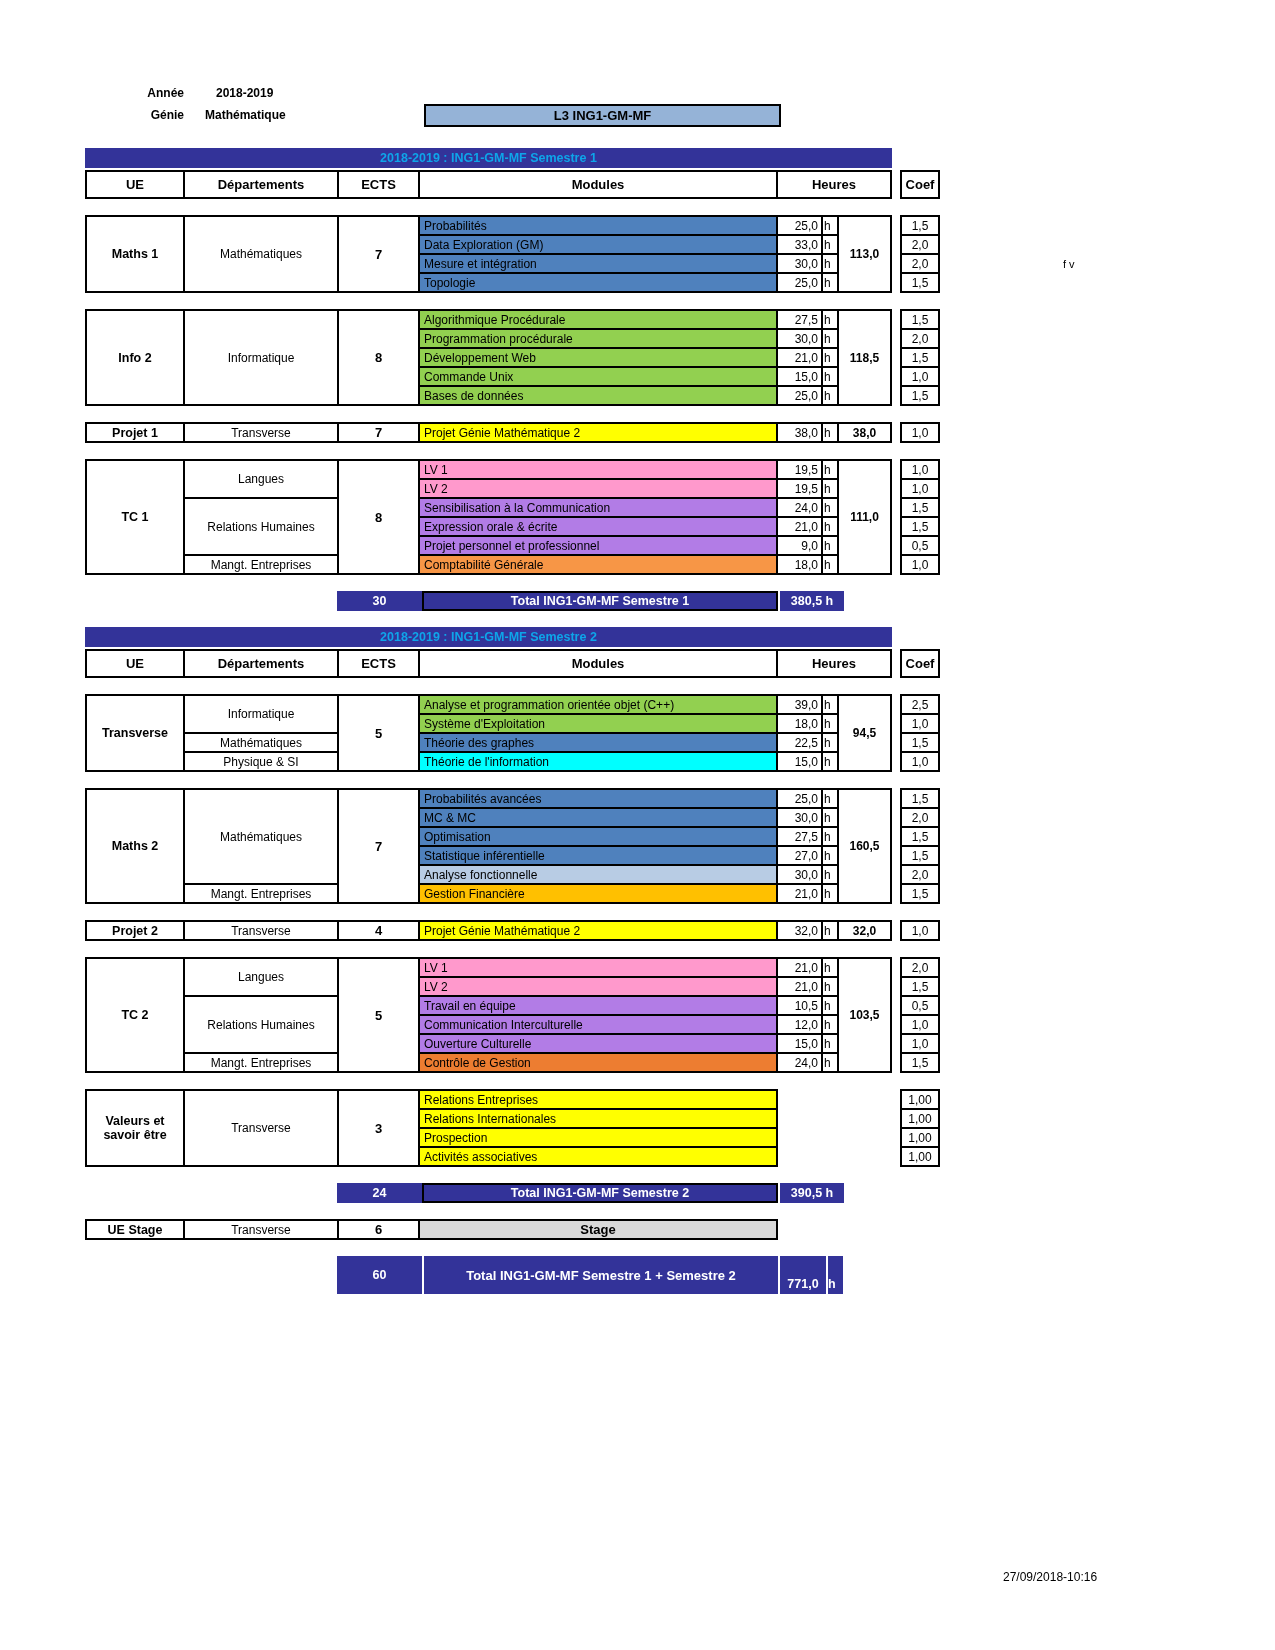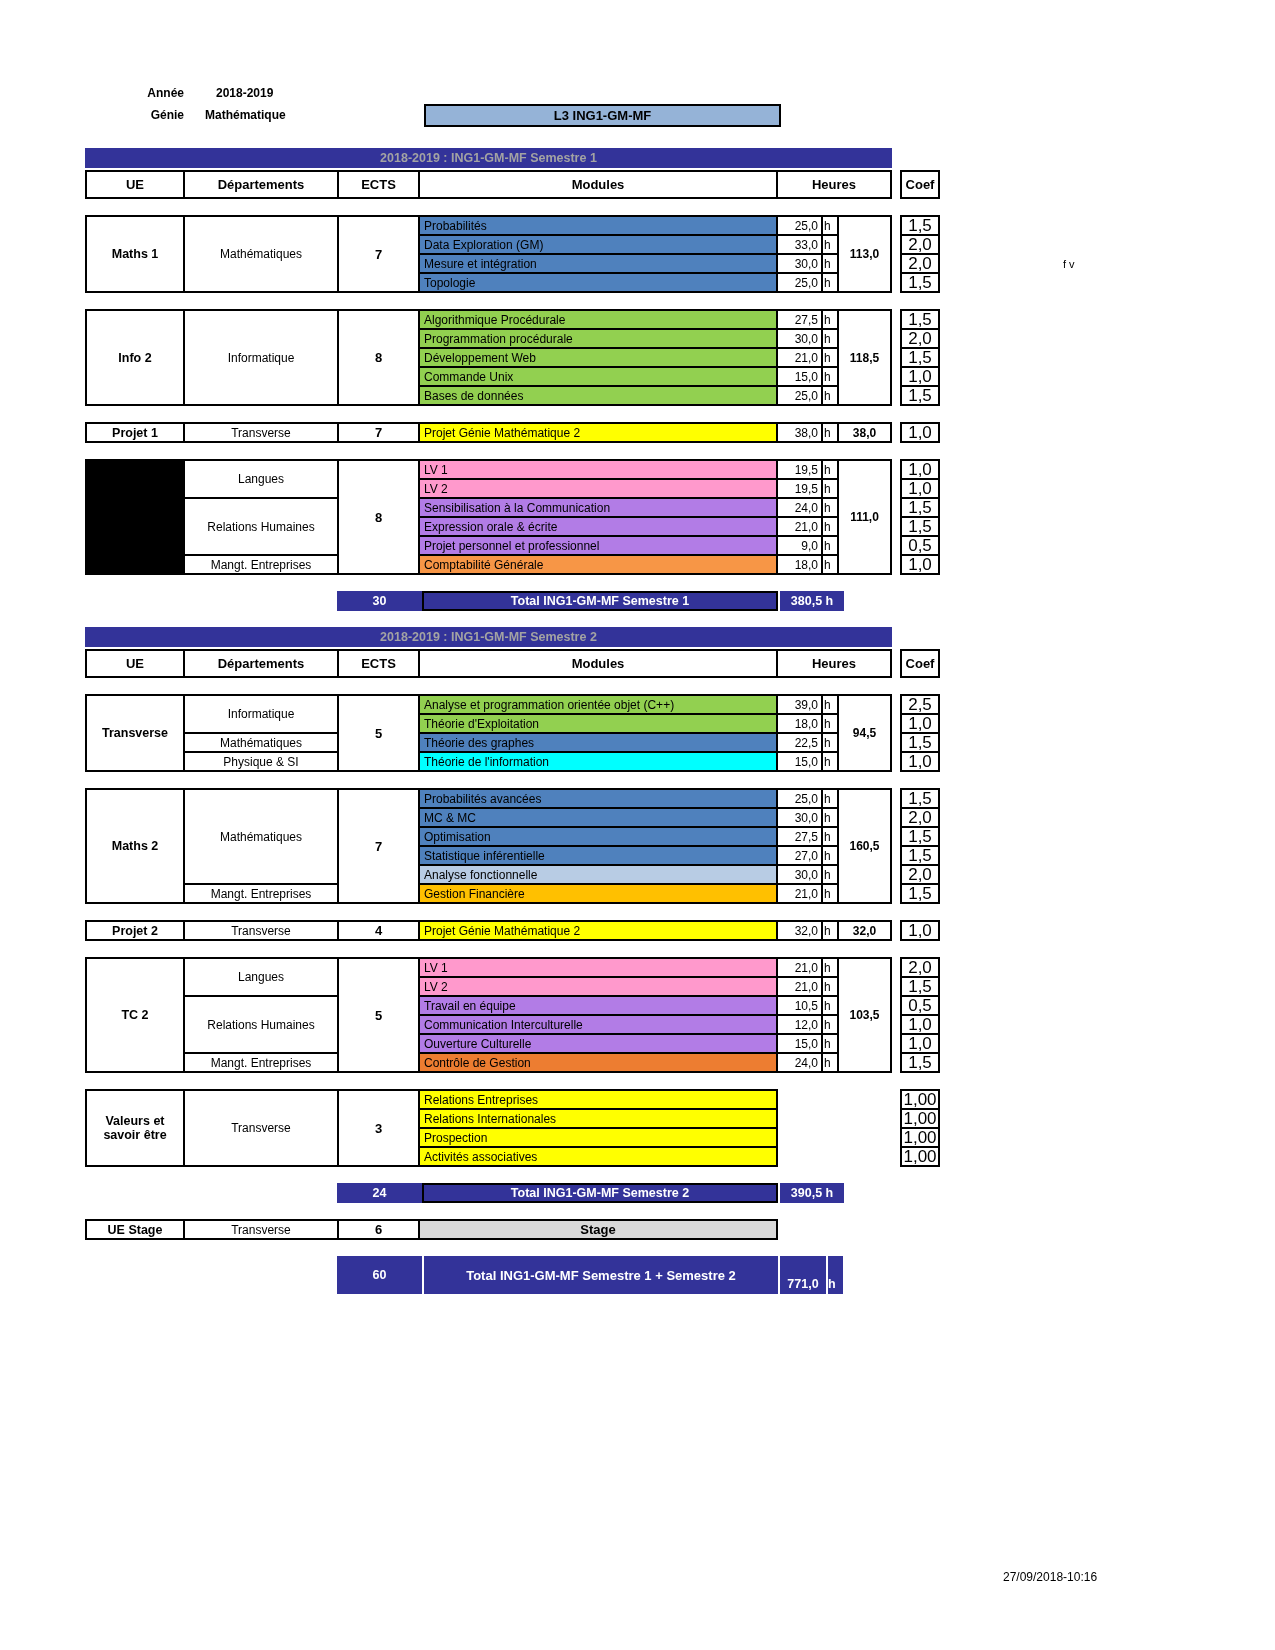--- a/index.html
+++ b/index.html
@@ -17,21 +17,21 @@
   .genie-value { left:205px; top:108px; }
   .program-box { left:424px; top:104px; width:353px; height:19px; background:#95B3D7;
                  border:2px solid #000; font-weight:bold; font-size:13px;
                  display:flex; align-items:center; justify-content:center; }
   .stray { left:1063px; top:258px; font-size:11px; }
   .footer { left:1003px; top:1570px; font-size:12px; }
 
   
   .table-area { left:85px; top:148px; width:900px; }
 
-  .sem-bar { width:807px; height:20px; background:#333399; color:#a3a3a3; font-weight:bold;
+  .sem-bar { width:807px; height:20px; background:#333399; color:#0ea5e9; font-weight:bold;
              font-size:12.5px; display:flex; align-items:center; justify-content:center;
              margin-bottom:2px; box-sizing:border-box; }
 
   .section-wrap { position:relative; margin-bottom:16px; width:860px; }
   .header-row { position:relative; margin-bottom:16px; width:860px; }
 
   .main-grid { display:grid; background:#000; padding:2px; gap:2px; width:max-content;
                grid-auto-rows:17px; }
   .header-grid { grid-template-columns:96px 152px 79px 356px 112px; grid-auto-rows:25px; }
 
@@ -42,21 +42,21 @@
   .dept-cell { justify-content:center; text-align:center; }
   .ects-cell { font-weight:bold; font-size:13px; justify-content:center; }
   .module-cell { padding-left:4px; white-space:nowrap; }
   .hours-cell { justify-content:flex-end; padding-right:3px; }
   .unit-cell { padding-left:1px; }
   .total-cell { font-weight:bold; font-size:12px; justify-content:center; }
   .stage-cell { background:#D9D9D9; font-weight:bold; font-size:13px; justify-content:center; }
 
   .coef-stack { position:absolute; left:815px; top:0; }
   .coef-cell { width:36px; height:17px; border:2px solid #000; background:#fff;
-               display:flex; align-items:center; justify-content:center; font-size:17px;
+               display:flex; align-items:center; justify-content:center; font-size:12px;
                margin-top:-2px; }
   .coef-stack .coef-cell:first-child { margin-top:0; }
   .hcoef { height:25px; font-weight:bold; font-size:13px; }
 
   .total-row { position:relative; height:20px; margin-bottom:16px; width:807px; }
   .blue-box { position:absolute; top:0; background:#333399; color:#fff; font-weight:bold;
               font-size:12.5px; display:flex; align-items:center; justify-content:center;
               box-sizing:border-box; }
   .tr-ects { left:252px; width:85px; height:20px; }
   .tr-label { left:337px; width:356px; height:20px; border:2px solid #000; }
@@ -163,20 +163,21 @@
             <div class="cell hours-cell" style="grid-area: 1 / 5;">38,0</div>
             <div class="cell unit-cell" style="grid-area: 1 / 6;">h</div>
             <div class="cell total-cell" style="grid-area: 1 / 7 / span 1;">38,0</div>
           </div>
           <div class="coef-stack">
             <div class="coef-cell">1,0</div>
           </div>
         </div>
         <div class="section-wrap">
           <div class="main-grid" style="grid-template-columns: 96px 152px 79px 356px 43px 14px 51px;">
+            <div class="cell ue-cell" style="grid-area: 1 / 1 / span 6;">TC 1</div>
             <div class="cell dept-cell" style="grid-area: 1 / 2 / span 2;">Langues</div>
             <div class="cell dept-cell" style="grid-area: 3 / 2 / span 3;">Relations Humaines</div>
             <div class="cell dept-cell" style="grid-area: 6 / 2 / span 1;">Mangt. Entreprises</div>
             <div class="cell ects-cell" style="grid-area: 1 / 3 / span 6;">8</div>
             <div class="cell module-cell" style="grid-area: 1 / 4; background: rgb(255, 153, 204);">LV 1</div>
             <div class="cell hours-cell" style="grid-area: 1 / 5;">19,5</div>
             <div class="cell unit-cell" style="grid-area: 1 / 6;">h</div>
             <div class="cell module-cell" style="grid-area: 2 / 4; background: rgb(255, 153, 204);">LV 2</div>
             <div class="cell hours-cell" style="grid-area: 2 / 5;">19,5</div>
             <div class="cell unit-cell" style="grid-area: 2 / 6;">h</div>
@@ -230,21 +231,21 @@
         <div class="section-wrap">
           <div class="main-grid" style="grid-template-columns: 96px 152px 79px 356px 43px 14px 51px;">
             <div class="cell ue-cell" style="grid-area: 1 / 1 / span 4;">Transverse</div>
             <div class="cell dept-cell" style="grid-area: 1 / 2 / span 2;">Informatique</div>
             <div class="cell dept-cell" style="grid-area: 3 / 2 / span 1;">Mathématiques</div>
             <div class="cell dept-cell" style="grid-area: 4 / 2 / span 1;">Physique &amp; SI</div>
             <div class="cell ects-cell" style="grid-area: 1 / 3 / span 4;">5</div>
             <div class="cell module-cell" style="grid-area: 1 / 4; background: rgb(146, 208, 80);">Analyse et programmation orientée objet (C++)</div>
             <div class="cell hours-cell" style="grid-area: 1 / 5;">39,0</div>
             <div class="cell unit-cell" style="grid-area: 1 / 6;">h</div>
-            <div class="cell module-cell" style="grid-area: 2 / 4; background: rgb(146, 208, 80);">Théorie d'Exploitation</div>
+            <div class="cell module-cell" style="grid-area: 2 / 4; background: rgb(146, 208, 80);">Système d'Exploitation</div>
             <div class="cell hours-cell" style="grid-area: 2 / 5;">18,0</div>
             <div class="cell unit-cell" style="grid-area: 2 / 6;">h</div>
             <div class="cell module-cell" style="grid-area: 3 / 4; background: rgb(79, 129, 189);">Théorie des graphes</div>
             <div class="cell hours-cell" style="grid-area: 3 / 5;">22,5</div>
             <div class="cell unit-cell" style="grid-area: 3 / 6;">h</div>
             <div class="cell module-cell" style="grid-area: 4 / 4; background: rgb(0, 255, 255);">Théorie de l'information</div>
             <div class="cell hours-cell" style="grid-area: 4 / 5;">15,0</div>
             <div class="cell unit-cell" style="grid-area: 4 / 6;">h</div>
             <div class="cell total-cell" style="grid-area: 1 / 7 / span 4;">94,5</div>
           </div>

